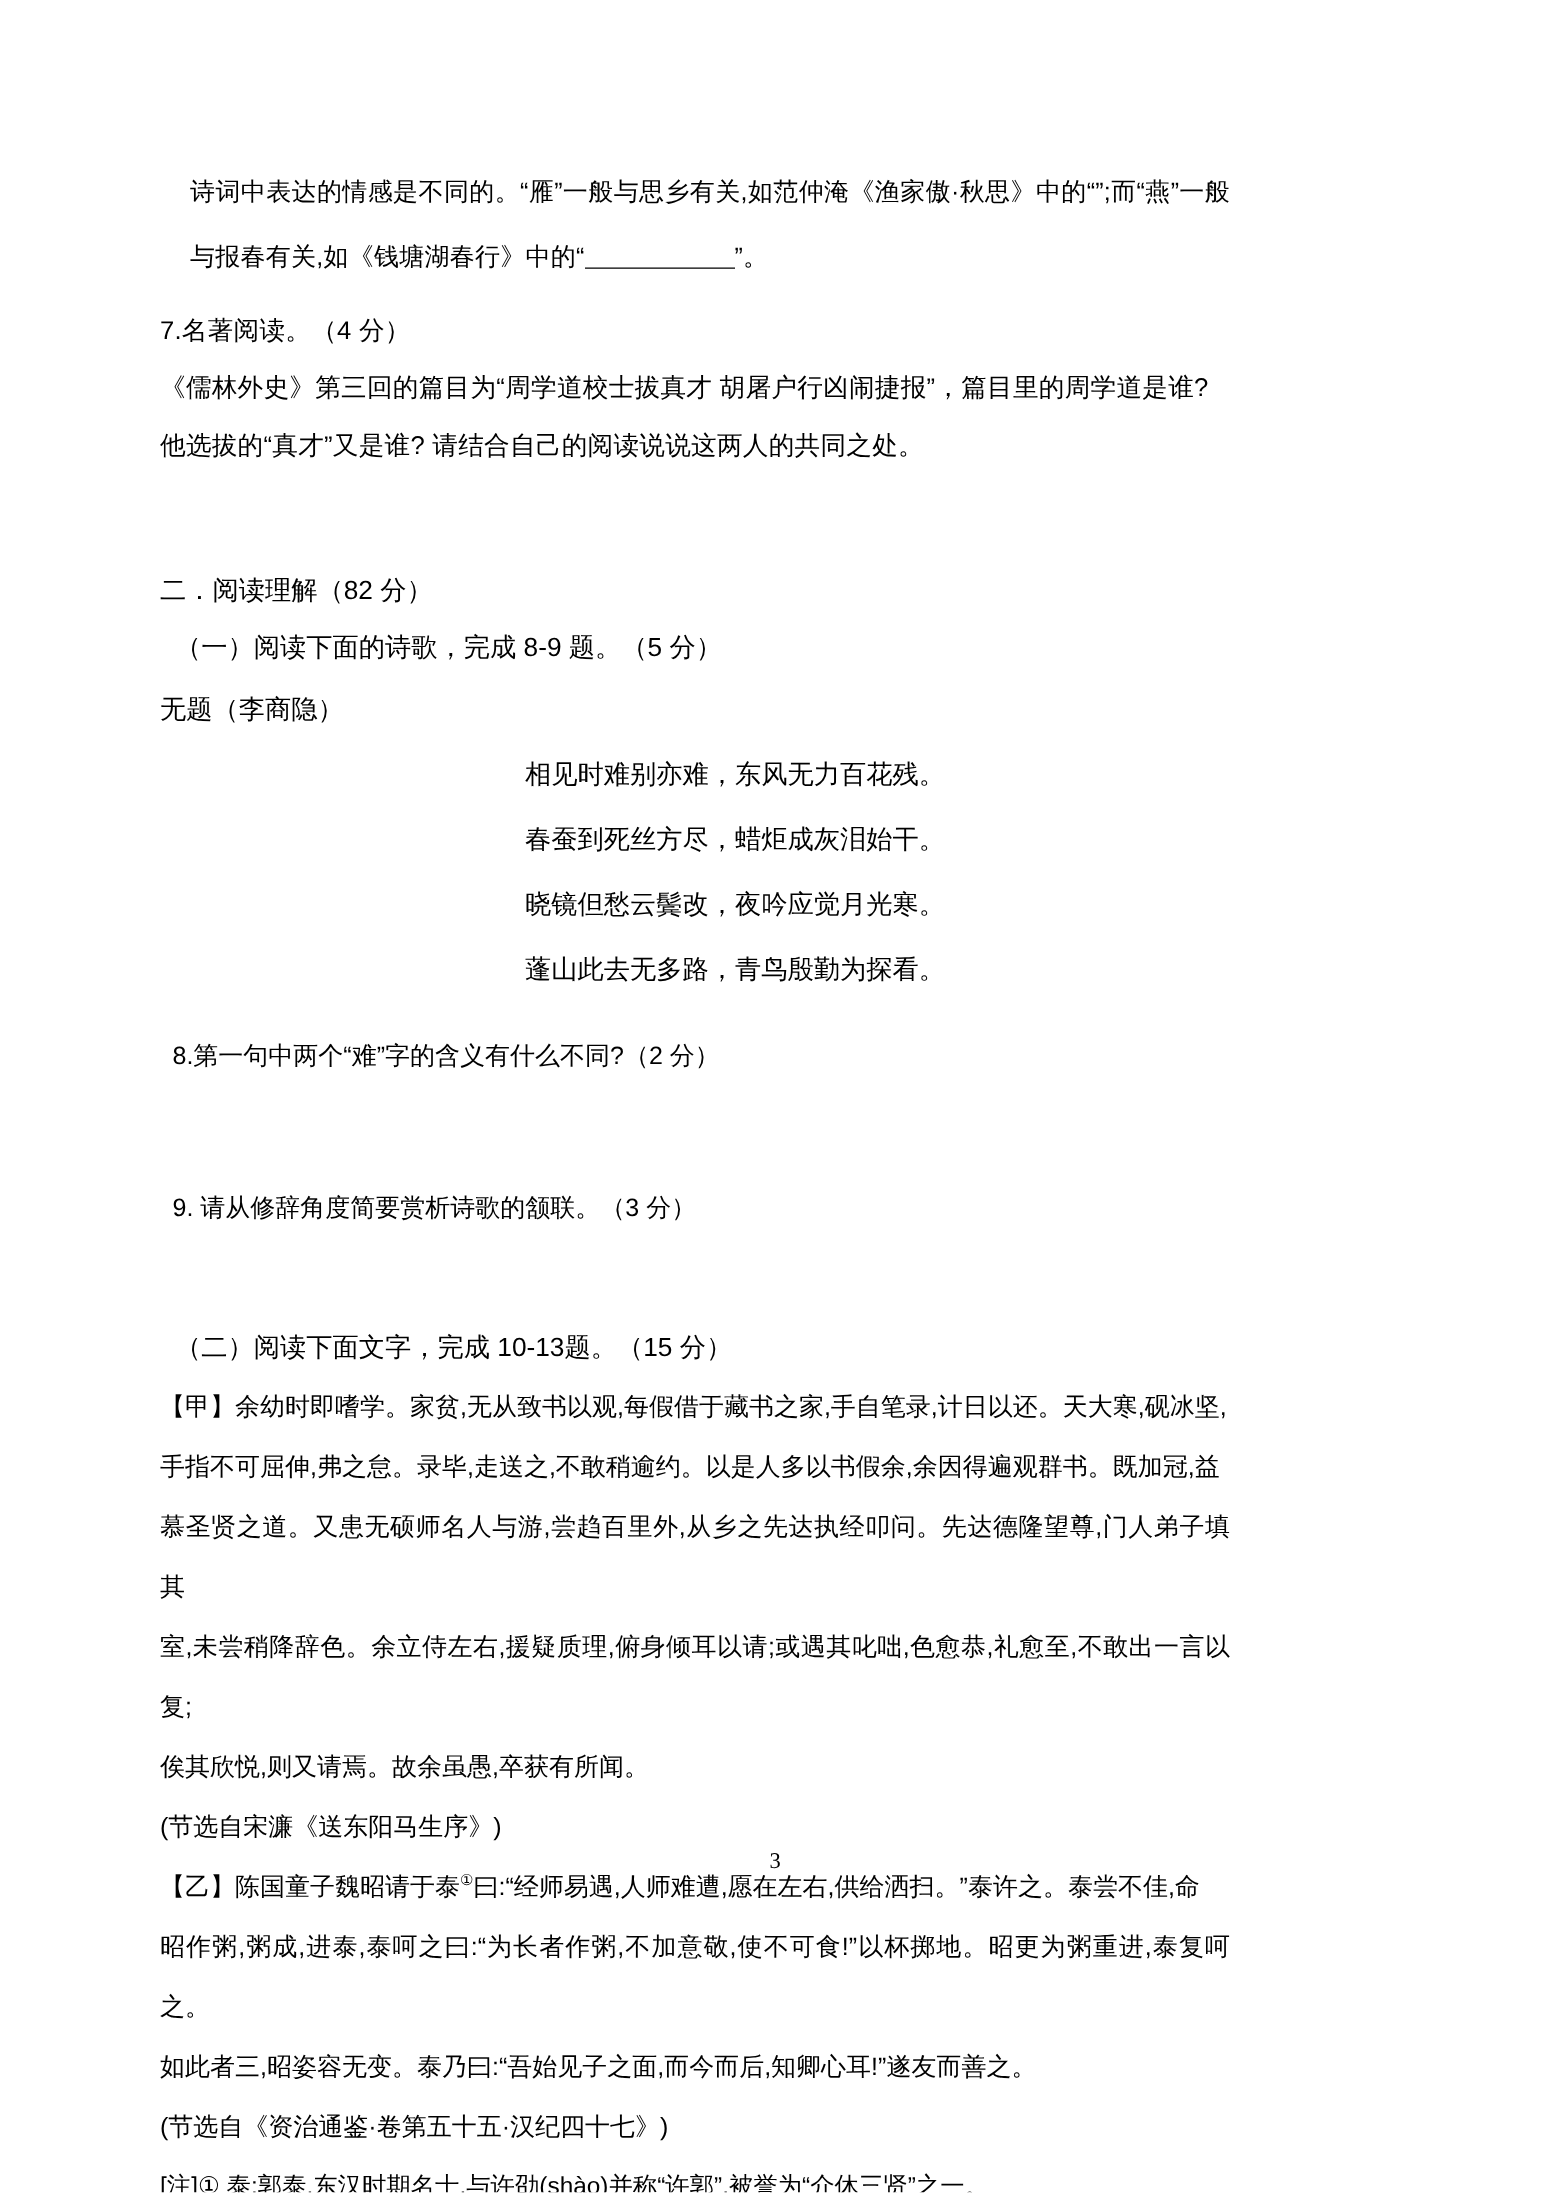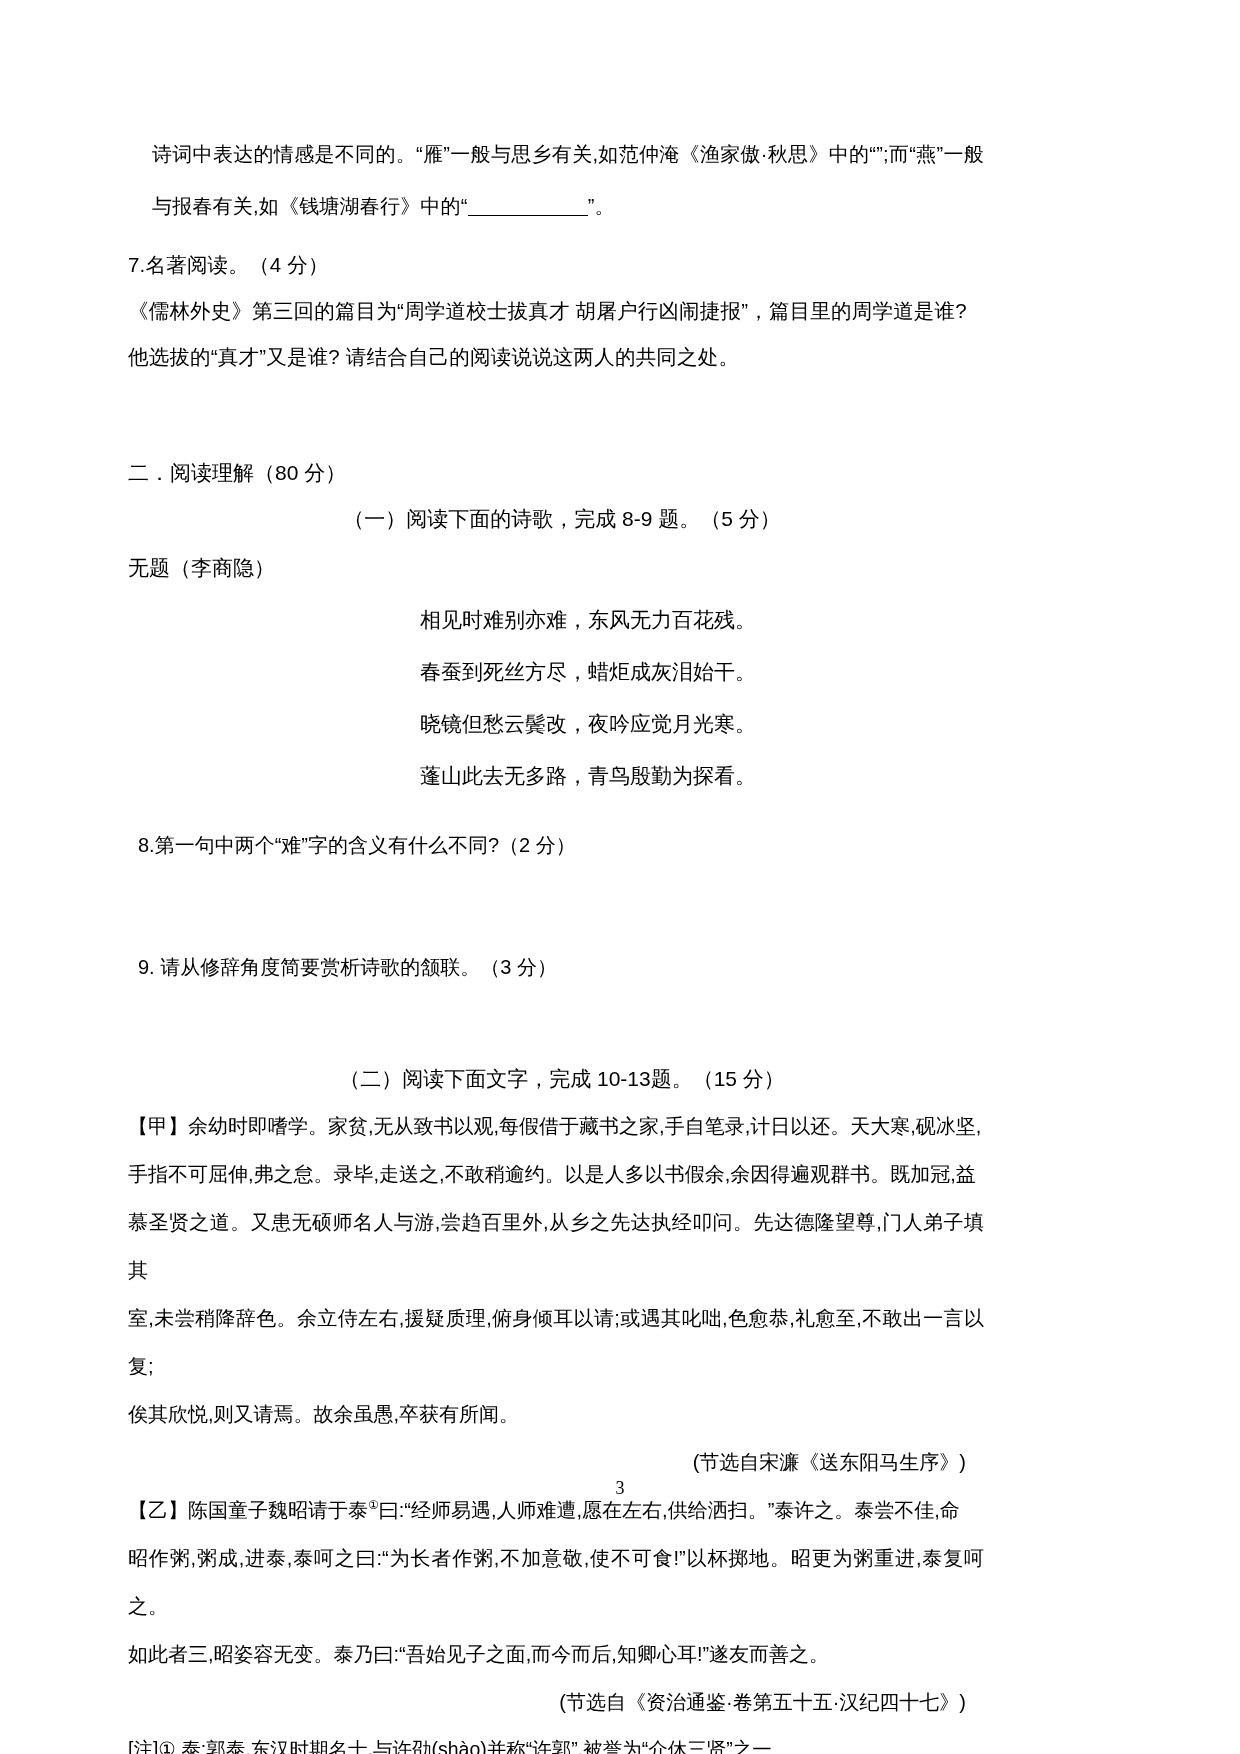--- a/index.html
+++ b/index.html
@@ -56,21 +56,20 @@
   .section-heading {
     font-size: 21px;
     line-height: 46px;
     margin: 0;
   }
   .subsection {
     font-size: 21px;
     line-height: 46px;
     margin: 0;
     padding-left: 12px;
-    text-align: center;
   }
 
   
   .poem-title {
     font-size: 21px;
     line-height: 52px;
     margin: 0;
     padding-right: 40px;
   }
   .poem-line {
@@ -92,21 +91,20 @@
     font-size: 20px;
     line-height: 48px;
     margin: 0;
     text-align: justify;
     text-justify: inter-ideograph;
   }
   .source {
     font-size: 20px;
     line-height: 48px;
     margin: 0;
-    text-align: right;
     padding-right: 18px;
   }
   .footnote {
     font-size: 19.5px;
     line-height: 46px;
     margin: 0;
   }
   sup.marker {
     font-size: 12px;
     vertical-align: super;
@@ -135,21 +133,21 @@
     </p>
 
     <div class="gap-sm"></div>
 
     <p class="para">7.名著阅读。（4 分）</p>
     <p class="para">《儒林外史》第三回的篇目为“周学道校士拔真才  胡屠户行凶闹捷报”，篇目里的周学道是谁?</p>
     <p class="para">他选拔的“真才”又是谁? 请结合自己的阅读说说这两人的共同之处。</p>
 
     <div class="gap-xl"></div>
 
-    <p class="section-heading">二．阅读理解（80 分）</p>
+    <p class="section-heading">二．阅读理解（82 分）</p>
     <p class="subsection">（一）阅读下面的诗歌，完成 8-9 题。（5 分）</p>
 
     <p class="poem-title">无题（李商隐）</p>
     <p class="poem-line">相见时难别亦难，东风无力百花残。</p>
     <p class="poem-line">春蚕到死丝方尽，蜡炬成灰泪始干。</p>
     <p class="poem-line">晓镜但愁云鬓改，夜吟应觉月光寒。</p>
     <p class="poem-line">蓬山此去无多路，青鸟殷勤为探看。</p>
 
     <div class="gap-sm"></div>
 

